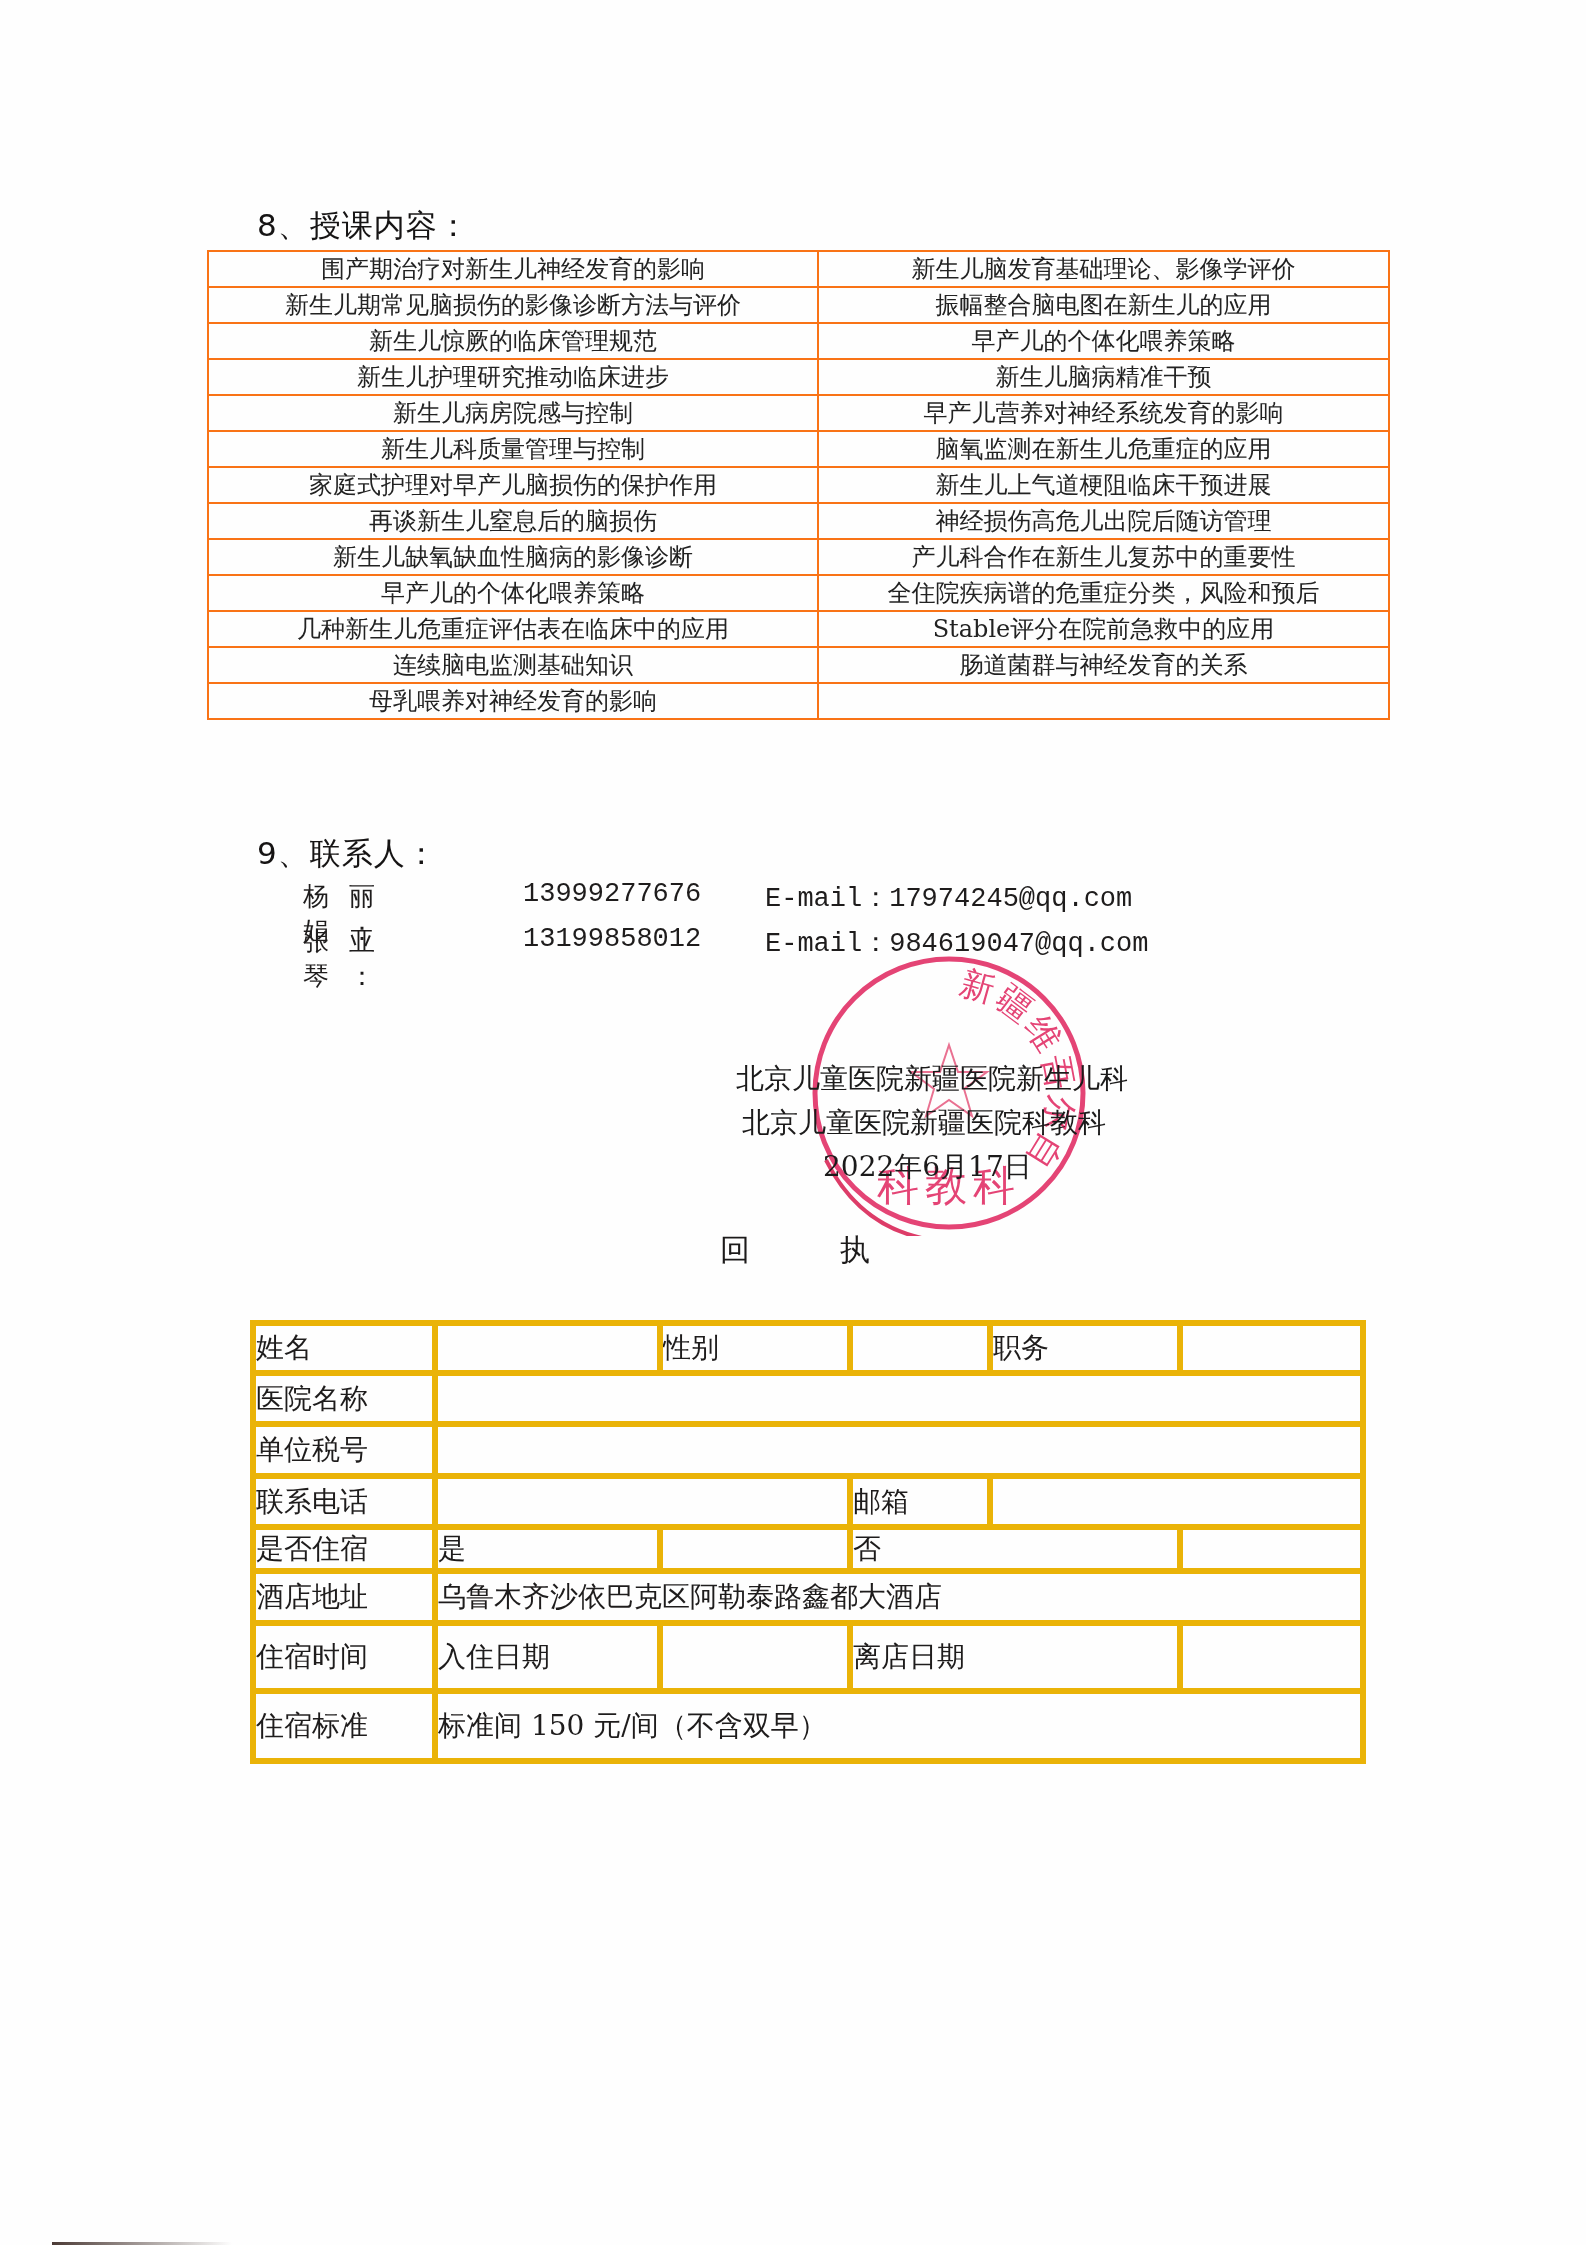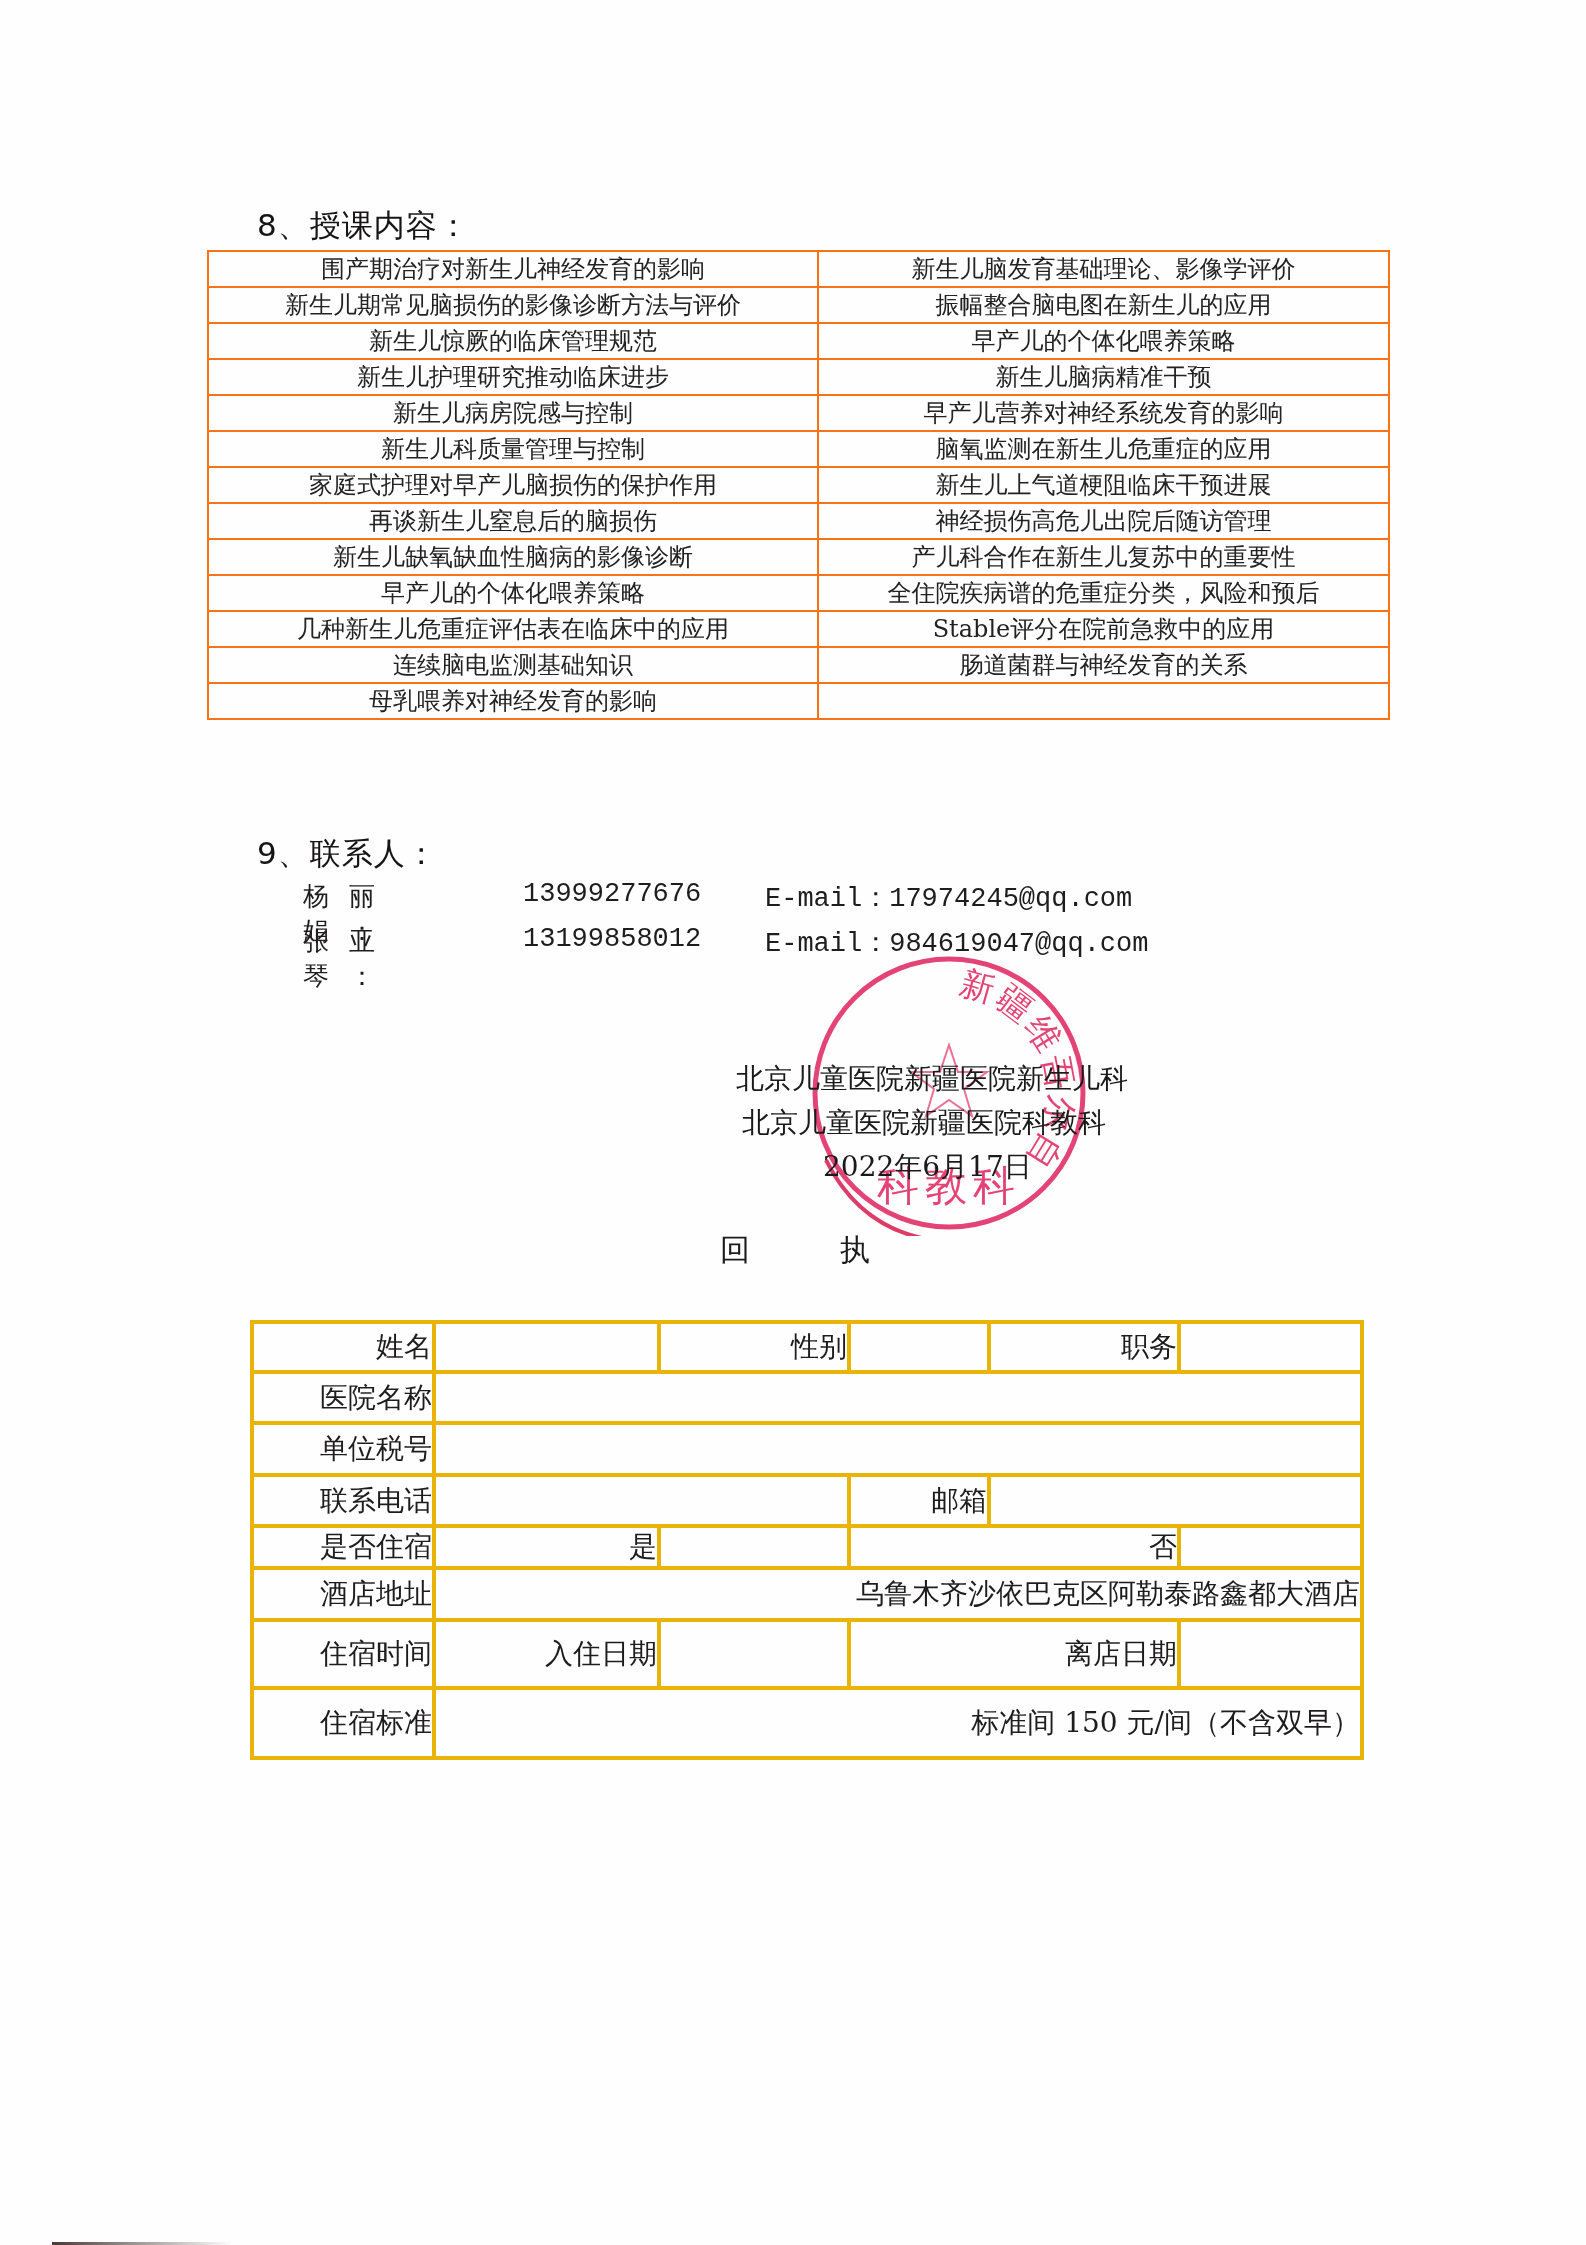--- a/index.html
+++ b/index.html
@@ -111,23 +111,23 @@
     
     #reply-form {
       position: absolute;
       left: 250px;
       top: 1320px;
       width: 1110px;
       border-collapse: collapse;
       table-layout: fixed;
     }
     #reply-form td {
-      border: 4px solid #eab308;
+      border: 6px solid #eab308;
       padding: 0;
-      text-align: right;
+      text-align: left;
       font-size: 28px;
       font-family: "DejaVu Sans", "Liberation Sans", sans-serif;
       color: #1e1c1c;
       white-space: nowrap;
       overflow: hidden;
     }
     #reply-form td.value-text {
       font-family: "DejaVu Serif", serif;
       font-size: 28px;
     }

